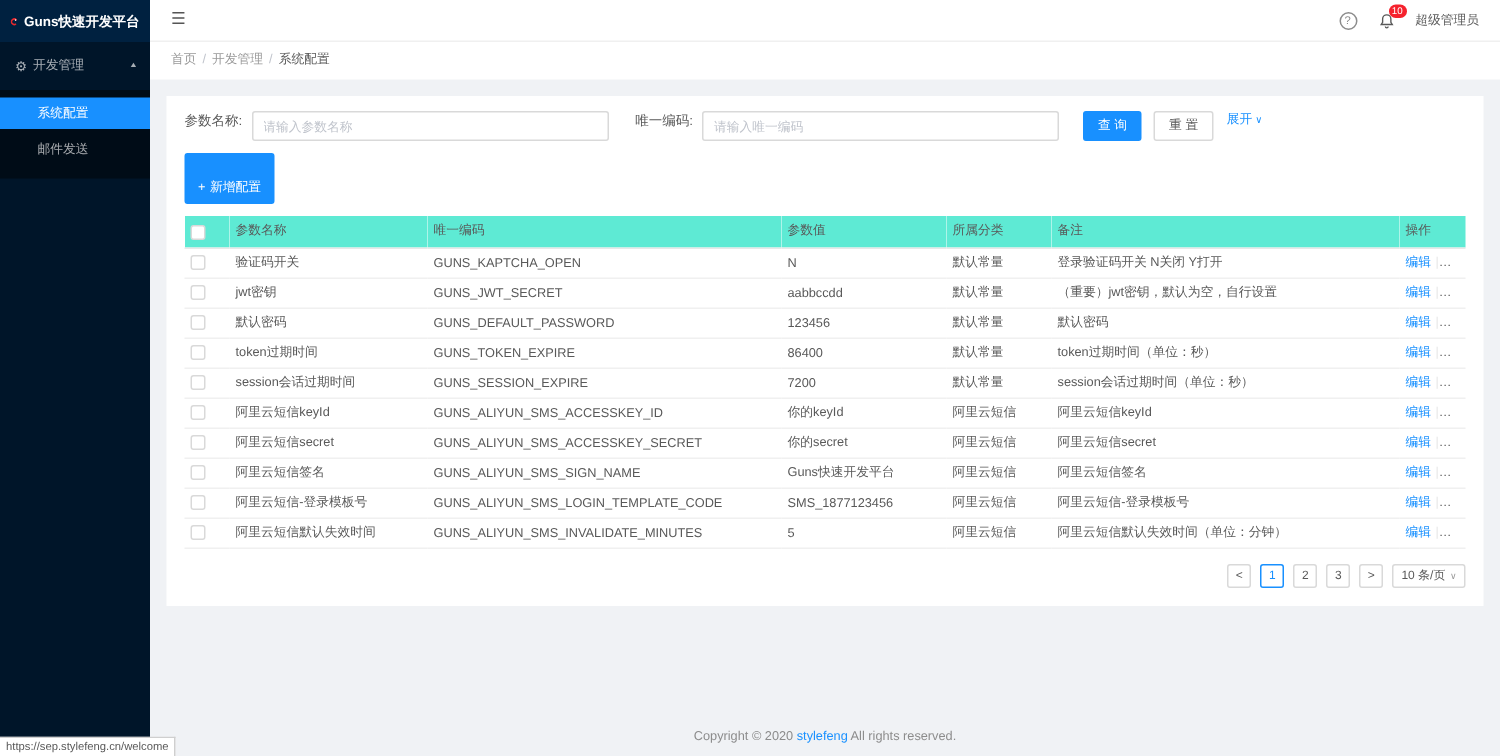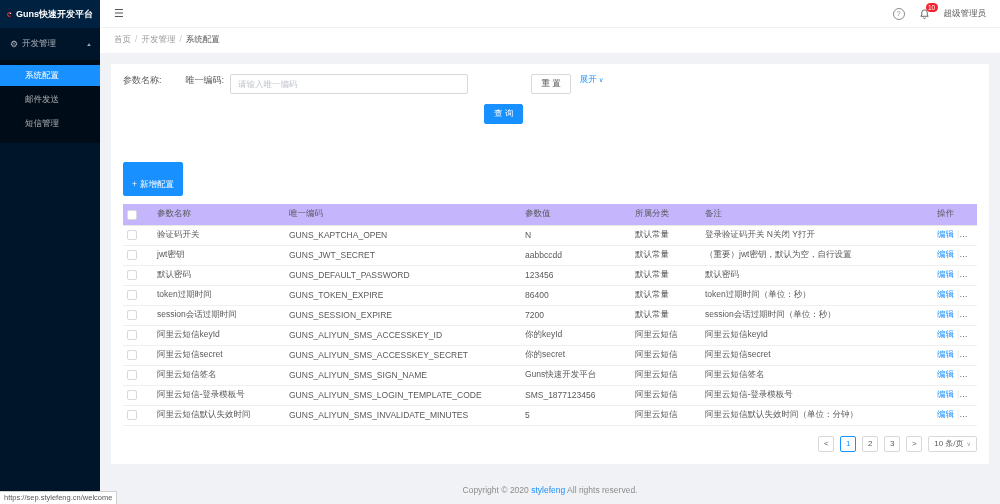--- a/index.html
+++ b/index.html
@@ -39,34 +39,34 @@
   .content { flex:1; min-height:0; padding:11px 11px 0; display:flex; flex-direction:column; }
   .card { background:#fff; padding:10px 12px 12px; }
 
   
   .search-row { display:flex; align-items:flex-start; font-size:9px; color:#595959; }
   .search-row label { margin-right:6px; white-space:nowrap; }
   .search-row input { width:238px; height:20px; border:1px solid #d9d9d9; border-radius:2px; padding:0 7px; font-size:8.5px; color:#595959; outline:none; font-family:"Liberation Sans",sans-serif; }
   .search-row input::placeholder { color:#c0c4cc; }
   .lbl2 { margin-left:18px; }
   .btn { height:20px; border-radius:2px; font-size:8.5px; padding:0 9px; cursor:pointer; font-family:"Liberation Sans",sans-serif; white-space:nowrap; }
-  .btn-primary { background:#1890ff; border:1px solid #1890ff; color:#fff;margin-top:30px; }
+  .btn-primary { background:#1890ff; border:1px solid #1890ff; color:#fff; }
   .btn-search { margin-left:16px; }
   .btn-default { background:#fff; border:1px solid #d9d9d9; color:#595959; margin-left:8px; }
   .expand { color:#1890ff; font-size:8.5px; margin-left:9px; cursor:pointer; text-decoration:none; display:flex; align-items:center; gap:2px; white-space:nowrap; }
   .expand .chev { font-size:6.5px; }
 
   .toolbar-row { margin-top:8px; }
   .btn-add { height:18px; padding:16px 8px; }
   .btn-add .plus { margin-right:3px; }
 
   
   table { width:100%; border-collapse:collapse; margin-top:8px; table-layout:fixed; }
   th, td { font-size:8.5px; color:#595959; text-align:left; font-weight:normal; padding:0 4px; height:20px; border-bottom:1px solid #f0f0f0; white-space:nowrap; overflow:hidden; text-overflow:ellipsis; }
-  thead th { background:#c4b5fd; height:21px; border-bottom:1px solid #e8e8e8; }
+  thead th { background:#5eead4; height:21px; border-bottom:1px solid #e8e8e8; }
   .checkbox { display:inline-block; width:10px; height:10px; border:1px solid #d9d9d9; border-radius:2px; background:#fff; vertical-align:middle; cursor:pointer; }
   td.actions a { color:#1890ff; text-decoration:none; cursor:pointer; }
   .action-divider { color:#e8e8e8; margin:0 3px; }
 
   
   .pagination { display:flex; justify-content:flex-end; align-items:center; gap:6px; margin-top:10px; font-size:8px; color:#595959; }
   .page-box { min-width:16px; height:16px; border:1px solid #d9d9d9; border-radius:2px; background:#fff; display:flex; align-items:center; justify-content:center; cursor:pointer; padding:0 3px; color:#595959; }
   .page-box.active { border-color:#1890ff; color:#1890ff; }
   .page-size { gap:3px; padding:0 5px; }
   .page-size .chev { font-size:6px; color:#999; }
@@ -90,21 +90,20 @@
       <span class="logo-title">Guns快速开发平台</span>
     </div>
     <div class="menu-group">
       <span class="gear">⚙</span>
       <span>开发管理</span>
       <span class="caret">▲</span>
     </div>
     <div class="submenu" id="sidebar-items">
         <div class="submenu-item active">系统配置</div>
         <div class="submenu-item">邮件发送</div>
-        <div class="submenu-item">短信管理</div>
       </div>
   </aside>
 
   <div class="main">
 
     <header class="topbar">
       <span class="hamburger">☰</span>
       <div class="topbar-right">
         <span class="help-circle">?</span>
         <span class="bell-wrap">
@@ -118,20 +117,21 @@
       </div>
     </header>
 
     <div class="breadcrumb" id="breadcrumb"><span class="crumb">首页</span><span class="sep">/</span><span class="crumb">开发管理</span><span class="sep">/</span><span class="crumb-last">系统配置</span></div>
 
     <div class="content">
       <div class="card">
 
         <div class="search-row">
           <label>参数名称:</label>
+          <input placeholder="请输入参数名称" style="">
           <label class="lbl2">唯一编码:</label>
           <input placeholder="请输入唯一编码" style="">
           <button class="btn btn-primary btn-search">查 询</button>
           <button class="btn btn-default">重 置</button>
           <a class="expand">
             <span>展开</span>
             <span class="chev">∨</span>
           </a>
         </div>
 

